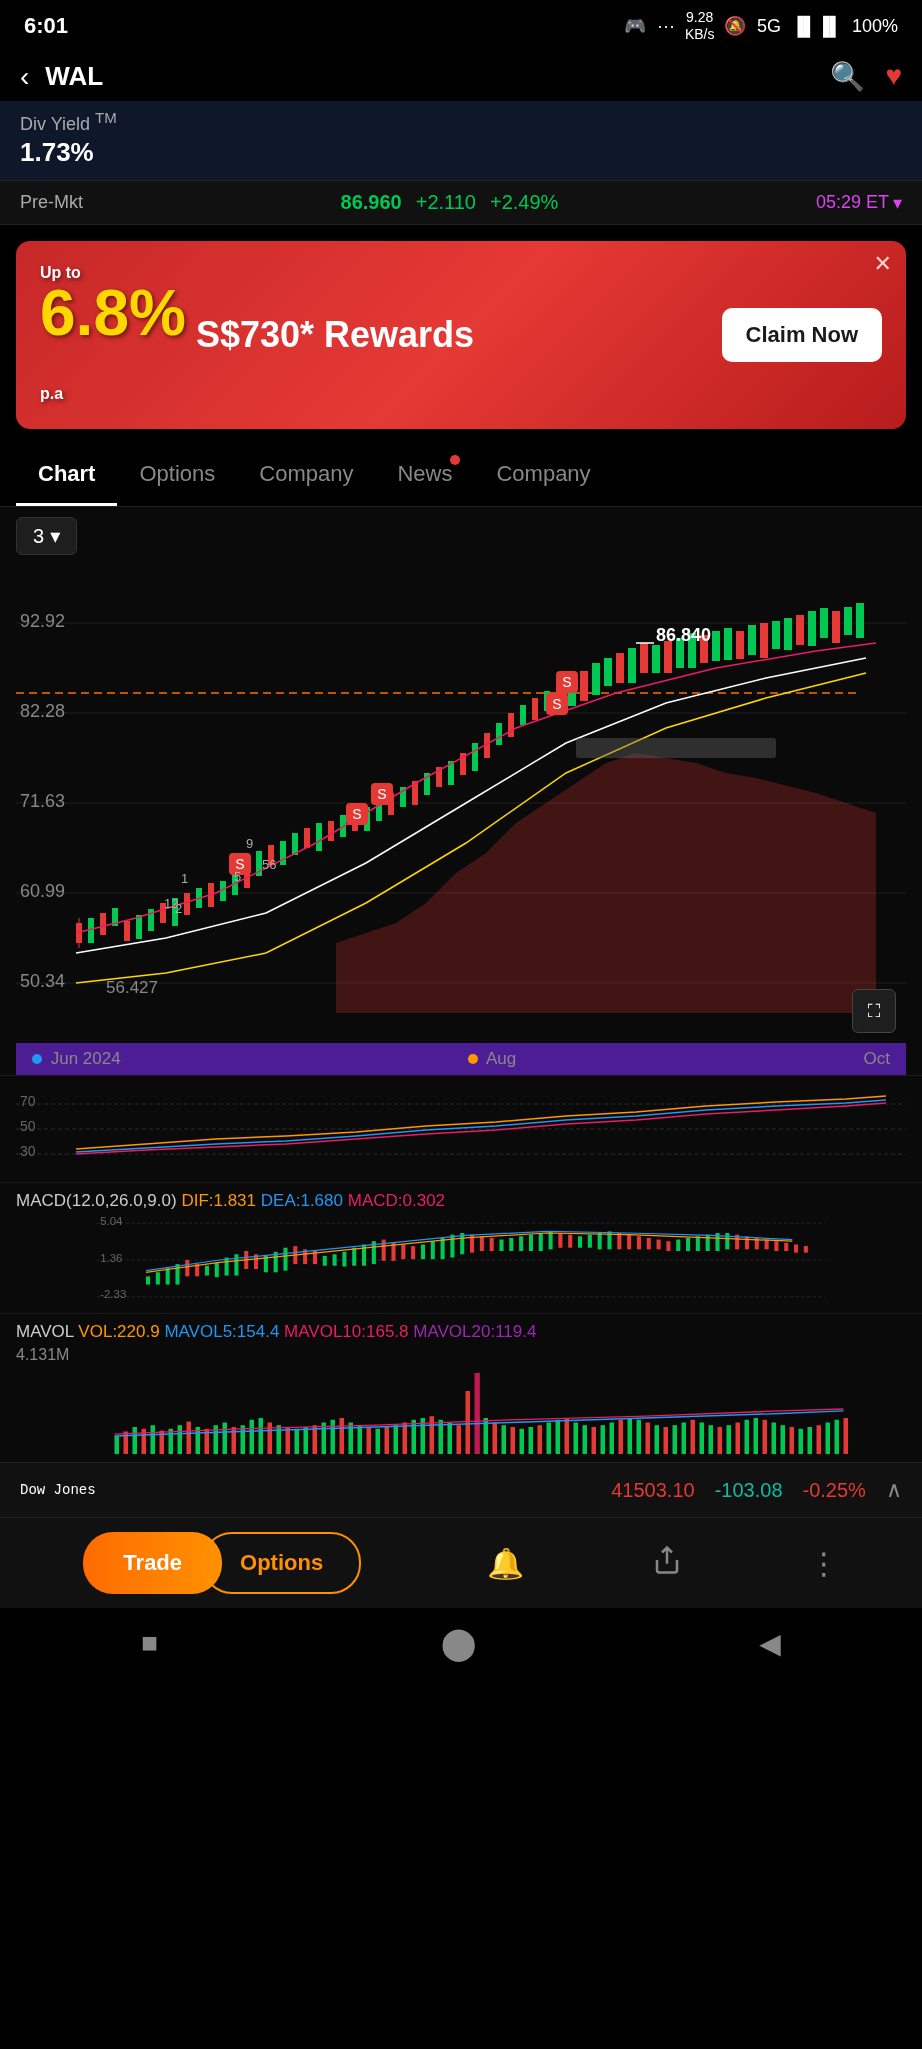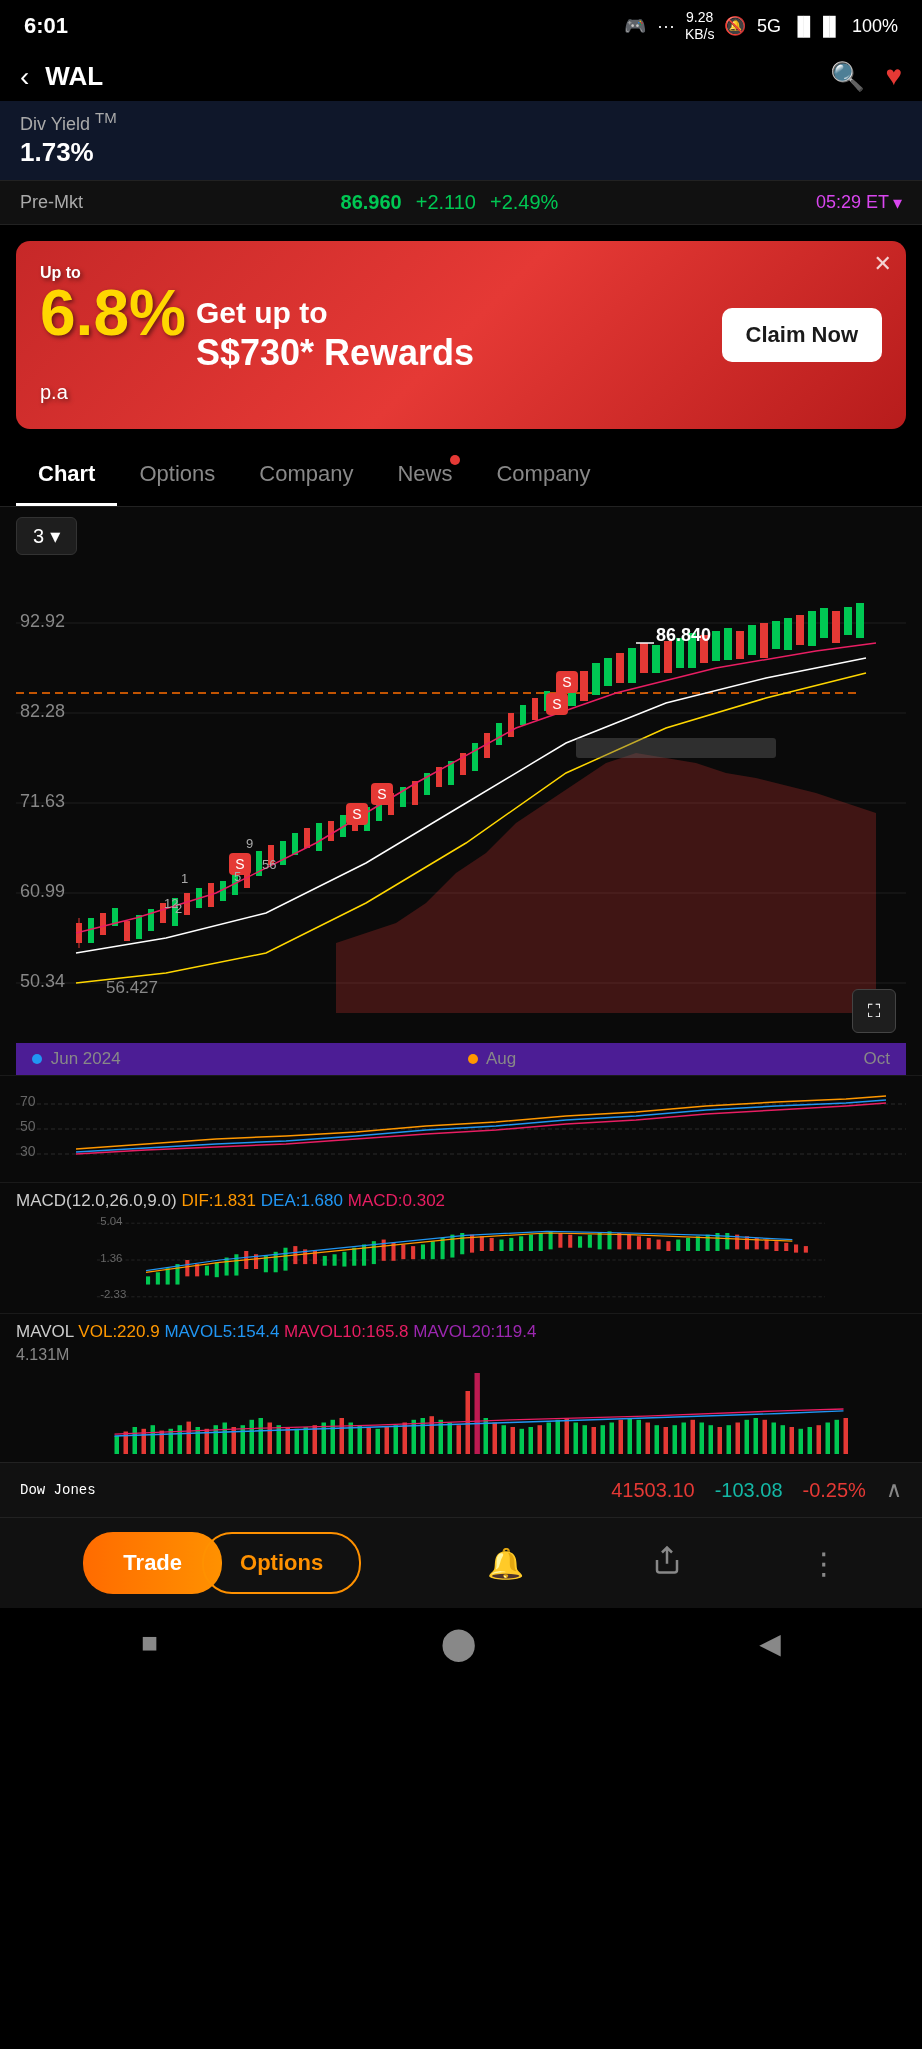--- a/index.html
+++ b/index.html
@@ -101,23 +101,23 @@
     }
     .ad-percent .up-to {
       font-size: 16px;
       font-weight: 600;
       color: #fff;
       position: absolute;
       top: 4px;
       left: 0;
     }
     .ad-percent .pa {
-      font-size: 20px;
+      font-size: 16px;
       color: #fff;
-      font-weight: 400;
+      font-weight: 700;
     }
     .ad-text-block { margin-left: 10px; }
     .ad-title { font-size: 30px; font-weight: 700; color: #fff; line-height: 1.2; }
     .ad-subtitle { font-size: 36px; font-weight: 900; color: #fff; line-height: 1.2; }
     .claim-btn {
       background: #fff;
       color: #1a1a1a;
       border: none;
       border-radius: 10px;
       padding: 14px 24px;
@@ -373,21 +373,20 @@
 
 <div class="ad-banner">
   <span class="ad-close">✕</span>
   <div class="ad-left">
     <div class="ad-percent">
       <span class="up-to">Up to</span>
       <span style="padding-top:20px; display:block;">6.8%</span>
       <span class="pa">p.a</span>
     </div>
     <div class="ad-text-block">
-      <div class="ad-title">Get up to</div>
       <div class="ad-subtitle">S$730* Rewards</div>
     </div>
   </div>
   <button class="claim-btn">Claim Now</button>
 </div>
 
 <div class="tabs">
   <div class="tab active">
     <span>Chart</span>
   </div>

